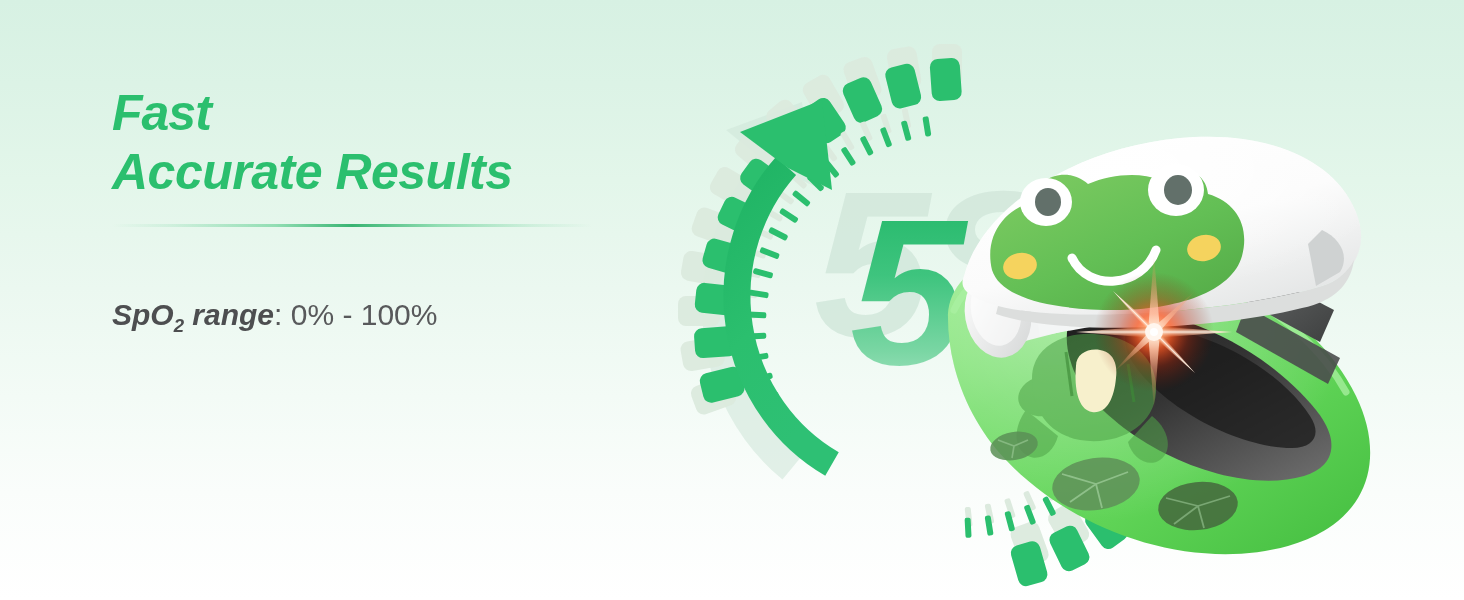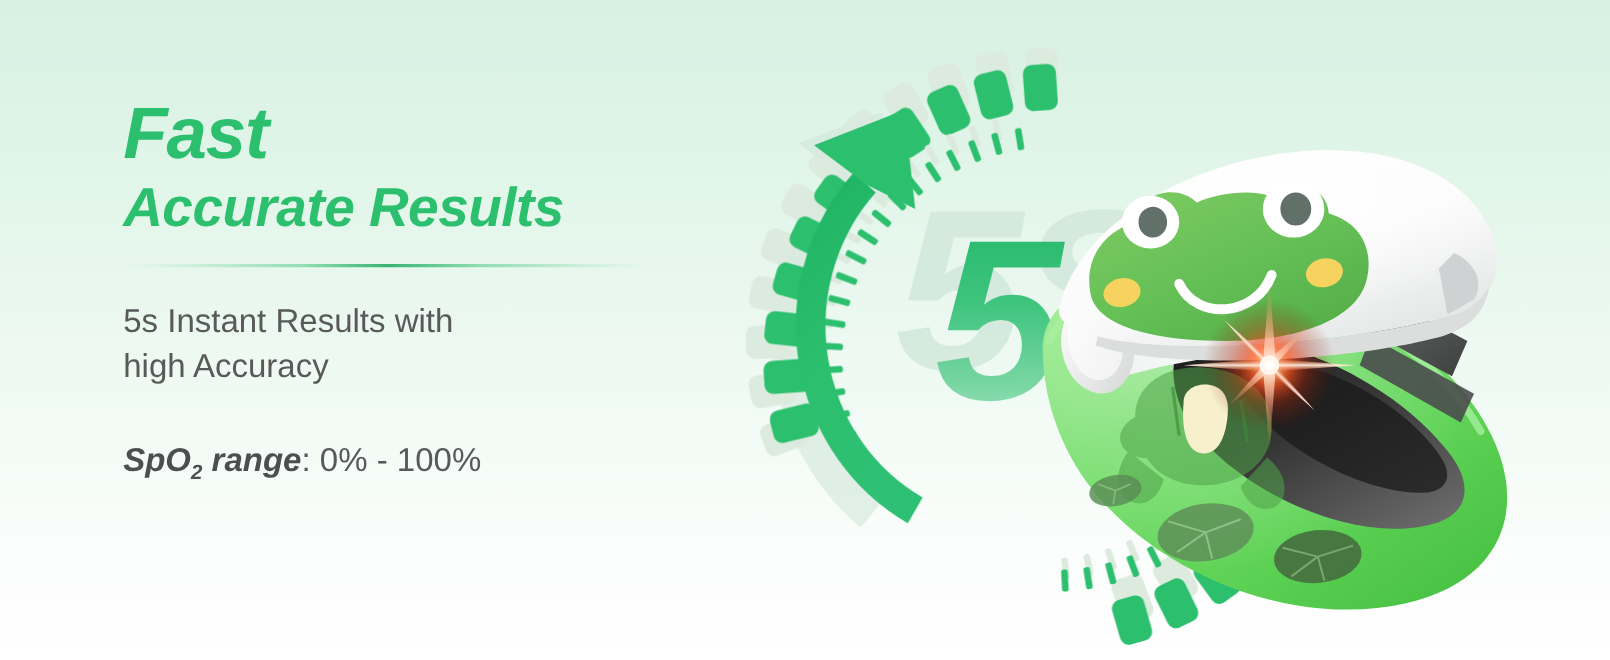--- a/index.html
+++ b/index.html
@@ -25,21 +25,21 @@
   }
 
   
   #copy {
     position:absolute;
     left:112px; top:88px;
     width:620px;
   }
 
   .headline-1 {
-    font-size:66px;
+    font-size:50px;
     font-weight:bold;
     font-style:italic;
     color:#2bbf6e;
     letter-spacing:-1px;
     line-height:1.02;
   }
   .headline-2 {
     font-size:50px;
     font-weight:bold;
     font-style:italic;
@@ -63,21 +63,21 @@
     border-radius:2px;
   }
 
   .subcopy {
     margin-top:30px;
     font-size:30px;
     line-height:1.35;
     color:#58595b;
   }
 
-  .specs { margin-top:44px; }
+  .specs { margin-top:67px; }
   .spec-line {
     font-size:30px;
     line-height:1.42;
     color:#58595b;
     white-space:nowrap;
   }
   .spec-label {
     font-weight:bold;
     font-style:italic;
     color:#4d4e50;
@@ -151,24 +151,20 @@
 <div id="banner">
 
   <div id="copy">
 
     <div class="headline-1">Fast</div>
 
     <div class="headline-2">Accurate Results</div>
 
     <div class="divider"></div>
 
-    <div class="subcopy">
-      <div>5s Instant Results with</div>
-      <div>high Accuracy</div>
-    </div>
 
     <div class="specs">
 
       <div class="spec-line">
         <span class="spec-label"><span>SpO</span><sub>2</sub><span> range</span></span><span>:</span>
         <span>0% - 100%</span>
       </div>
 
 
 

